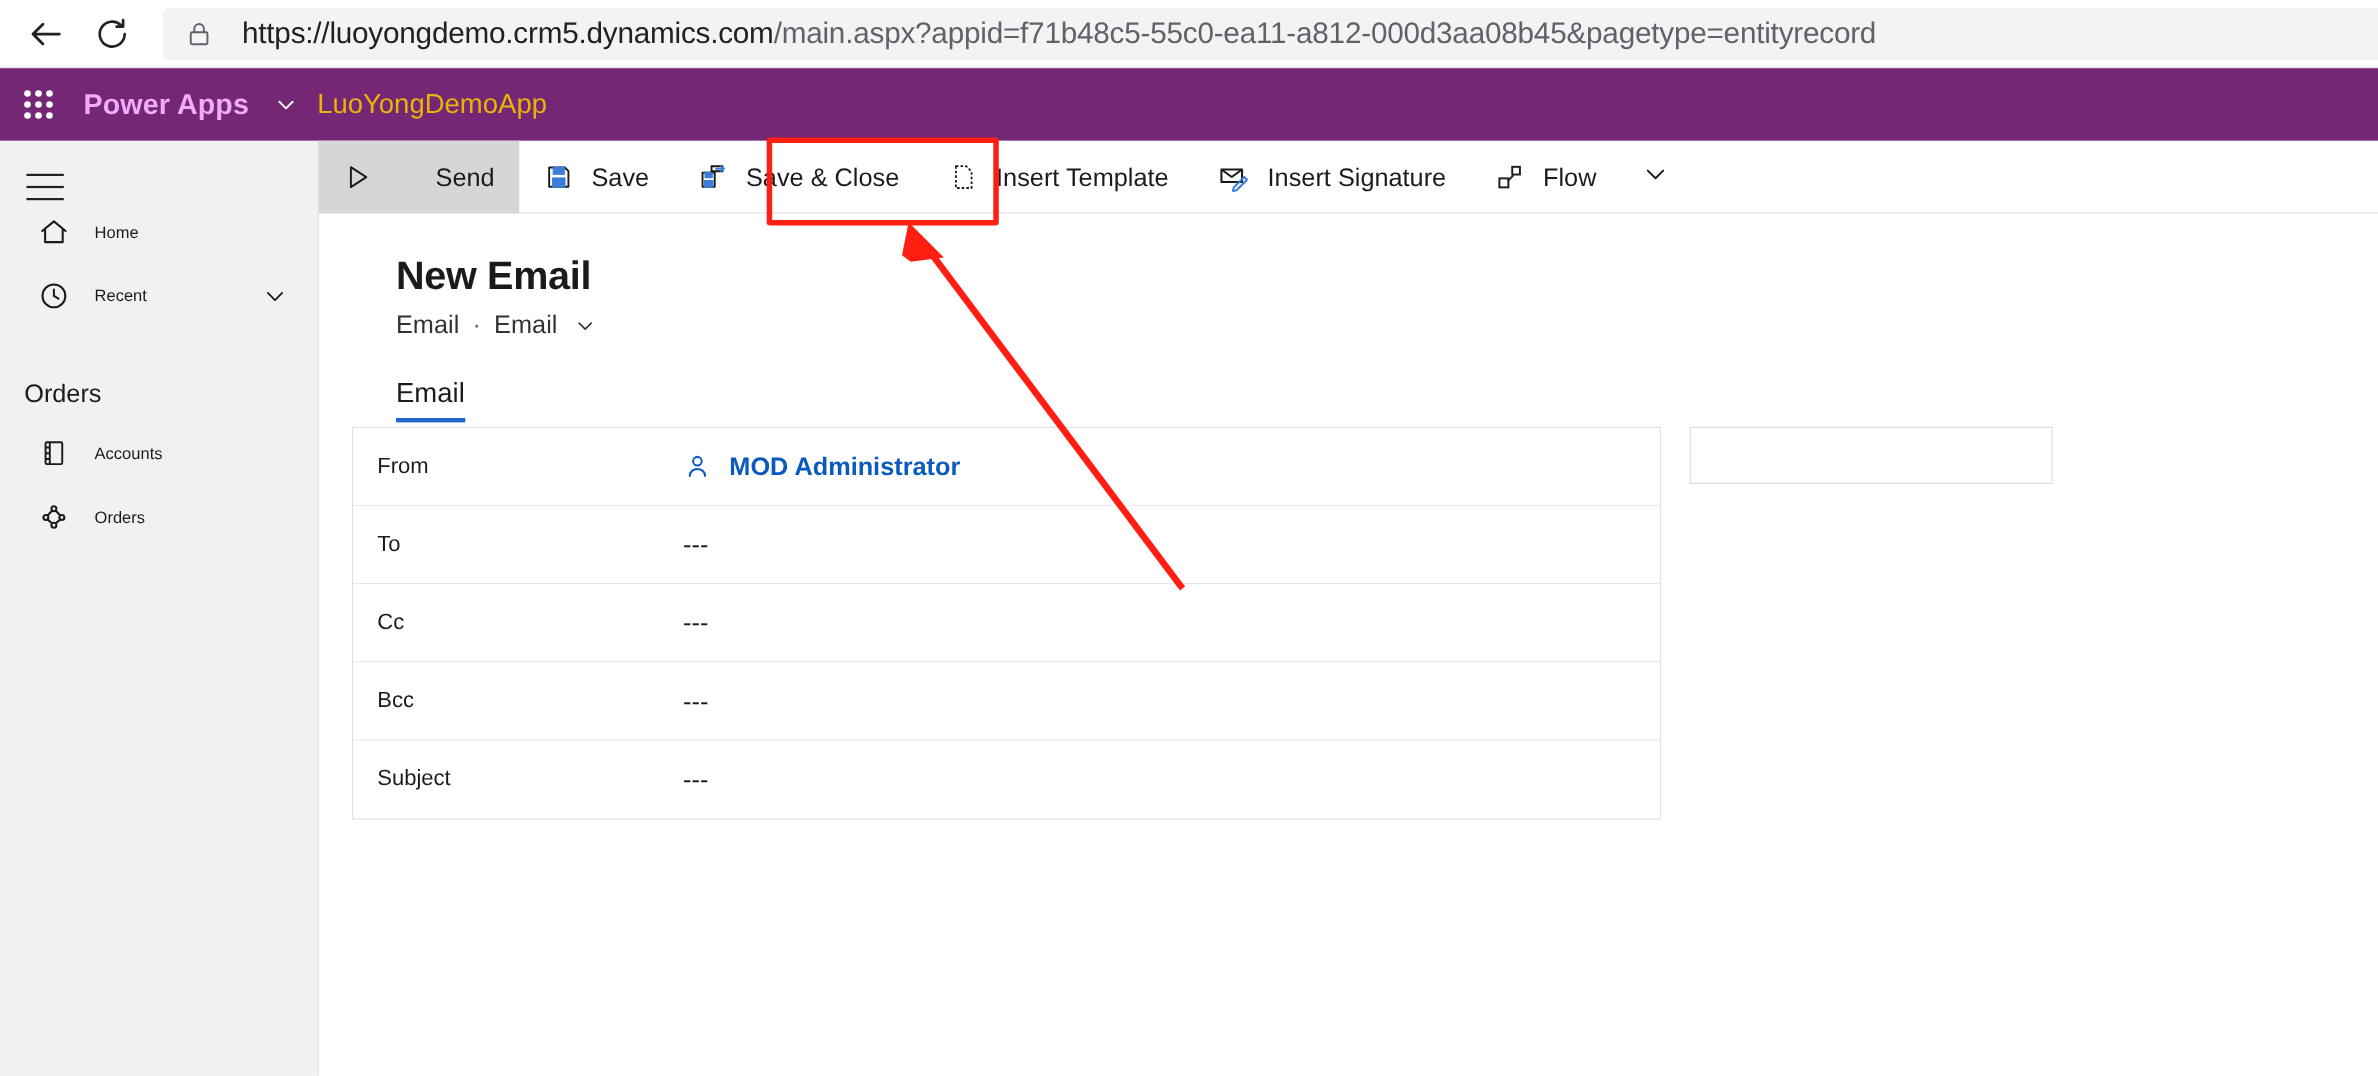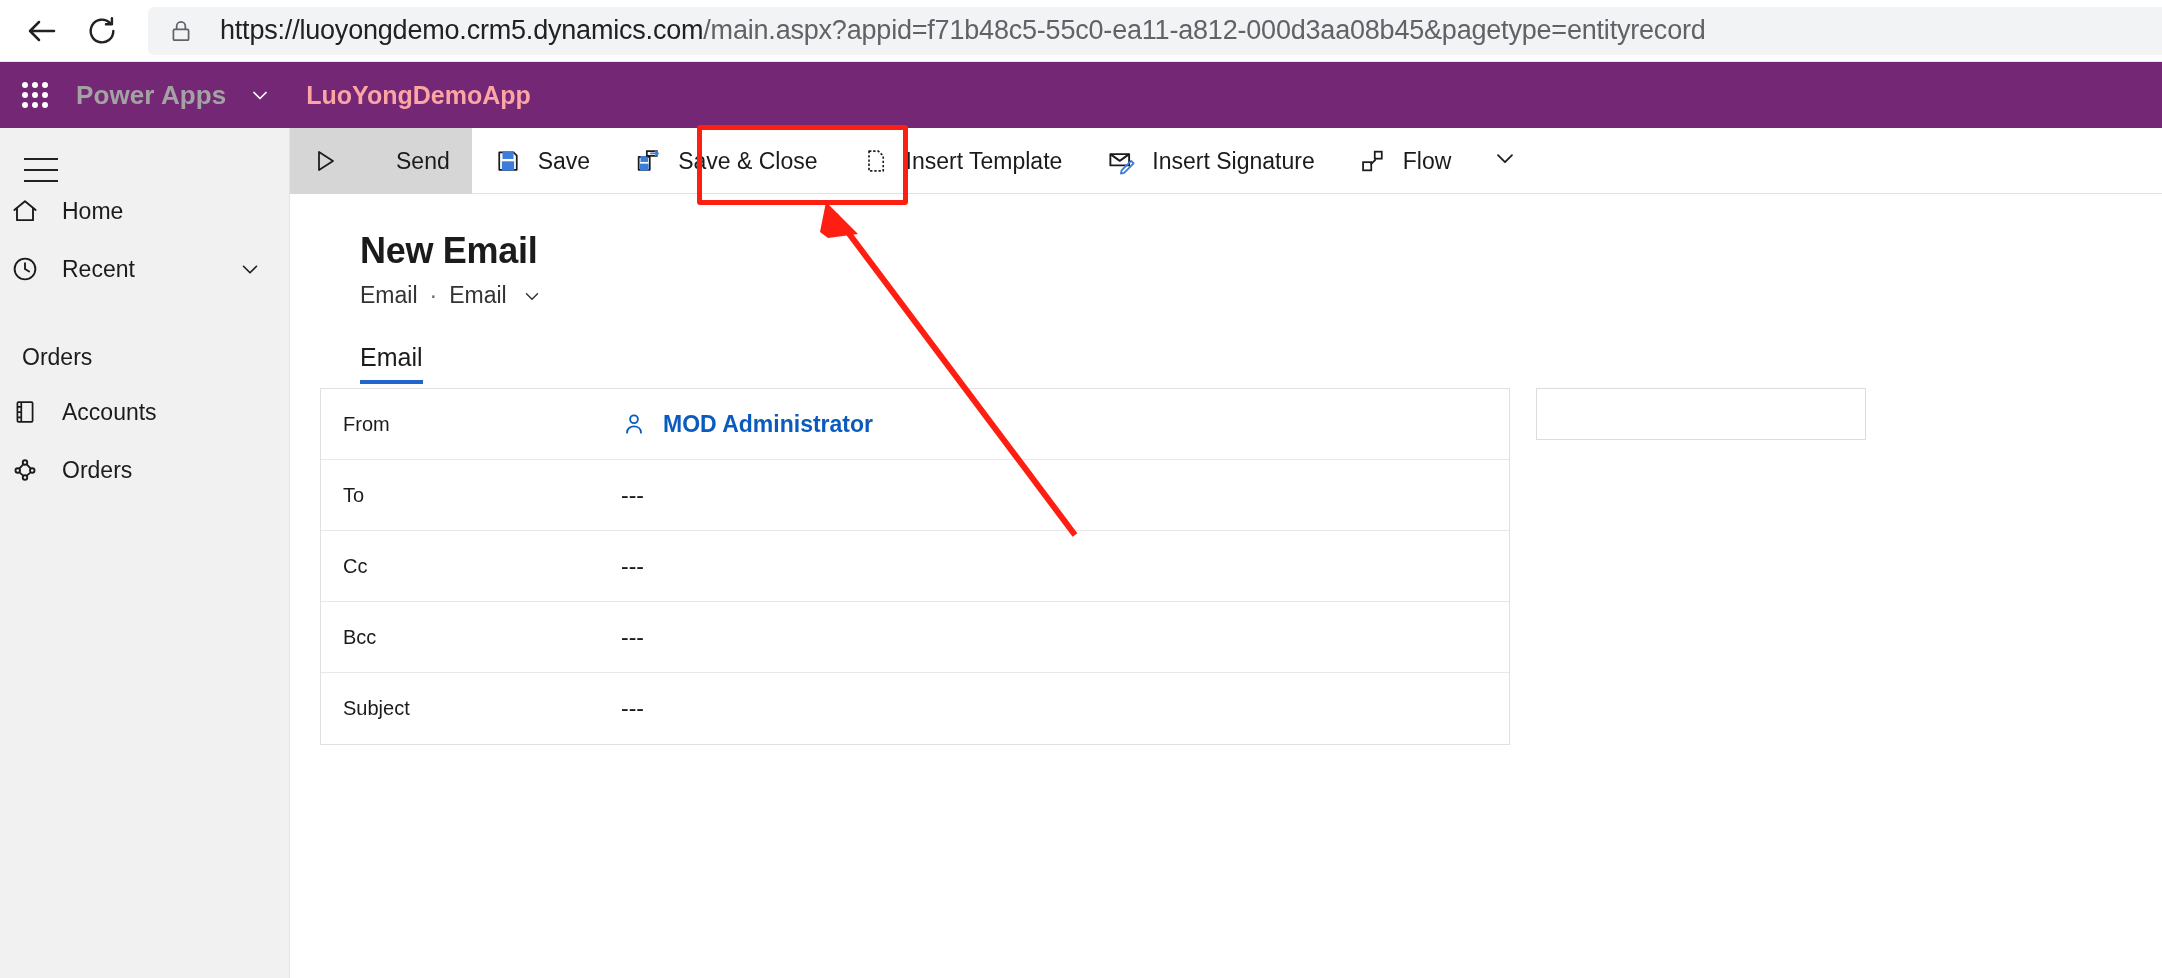--- a/index.html
+++ b/index.html
@@ -57,52 +57,52 @@
   .waffle {
     width: 26px; height: 26px;
     margin-left: 22px; margin-right: 28px;
     display: grid;
     grid-template-columns: repeat(3, 1fr);
     grid-template-rows: repeat(3, 1fr);
     gap: 4px;
   }
   .waffle i { background: #ffffff; border-radius: 50%; width: 6px; height: 6px; }
   .brand {
-    color: #a3a3a3;
+    color: #f0abfc;
     font-size: 26px;
     font-weight: bold;
     letter-spacing: 0.1px;
   }
   .brand-chev { margin-left: 22px; display: flex; align-items: center; }
   .app-name {
-    color: #fca5a5;
+    color: #eab308;
     font-size: 25px;
-    margin-left: 34px;
-    font-weight: bold;
+    margin-left: 16px;
+    font-weight: normal;
   }
 
   
   .sidenav {
     position: absolute; top: 128px; left: 0;
     width: 290px; height: 850px;
     background: #f1f1f1;
     border-right: 1px solid #e3e3e3;
   }
   .hamburger {
     margin: 30px 0 0 24px;
     width: 34px; height: 24px;
     display: flex; flex-direction: column; justify-content: space-between;
   }
   .hamburger i { display: block; height: 2px; background: #222; width: 100%; }
   .nav-item {
     height: 58px;
     display: flex; align-items: center;
-    padding-left: 8px;
+    padding-left: 32px;
     color: #1b1b1b;
-    font-size: 23px;
+    font-size: 15px;
     position: relative;
   }
   .nav-item .ic { width: 34px; flex: none; display: flex; align-items: center; justify-content: center; margin-right: 20px; }
   .nav-item .chev { position: absolute; right: 26px; display: flex; align-items: center; }
   .nav-spacer { height: 28px; }
   .nav-group-title {
     font-size: 23px;
     color: #1b1b1b;
     padding: 18px 0 12px 22px;
     font-weight: normal;

